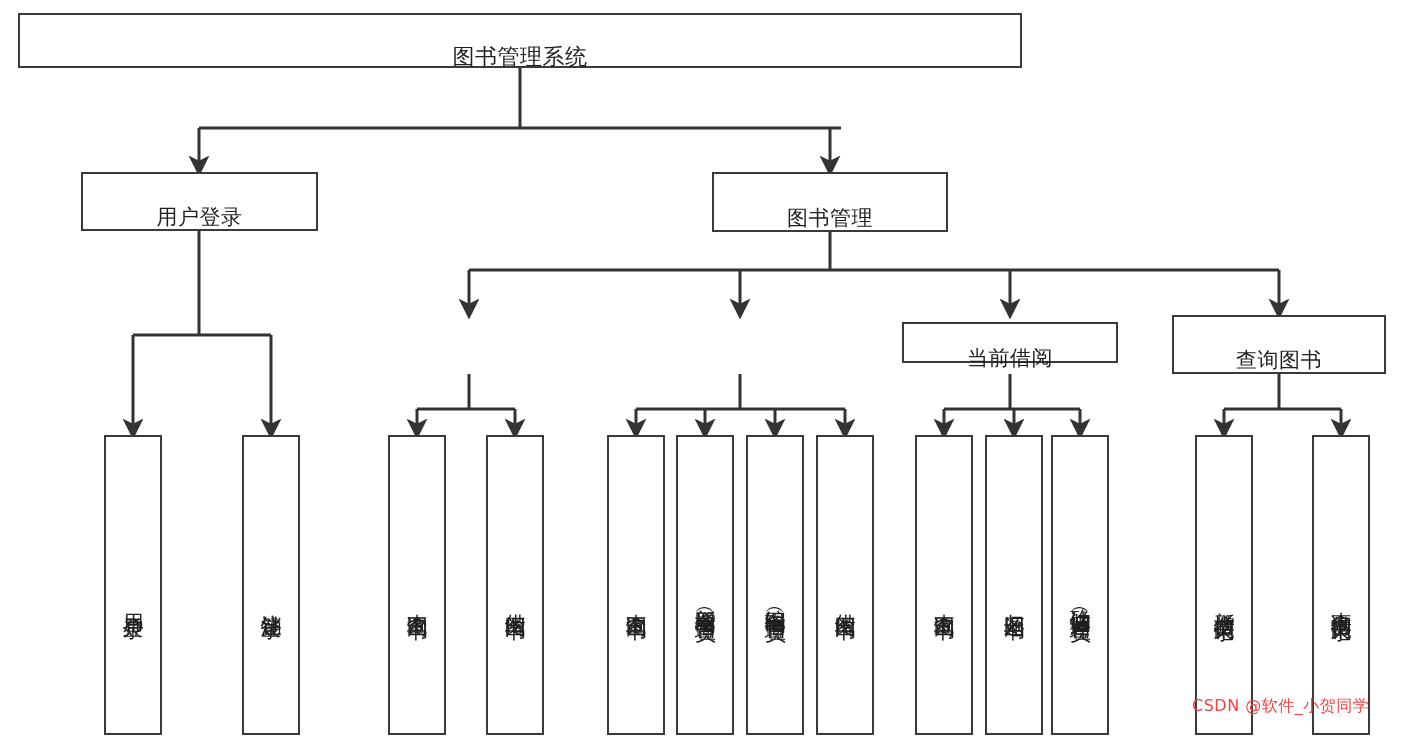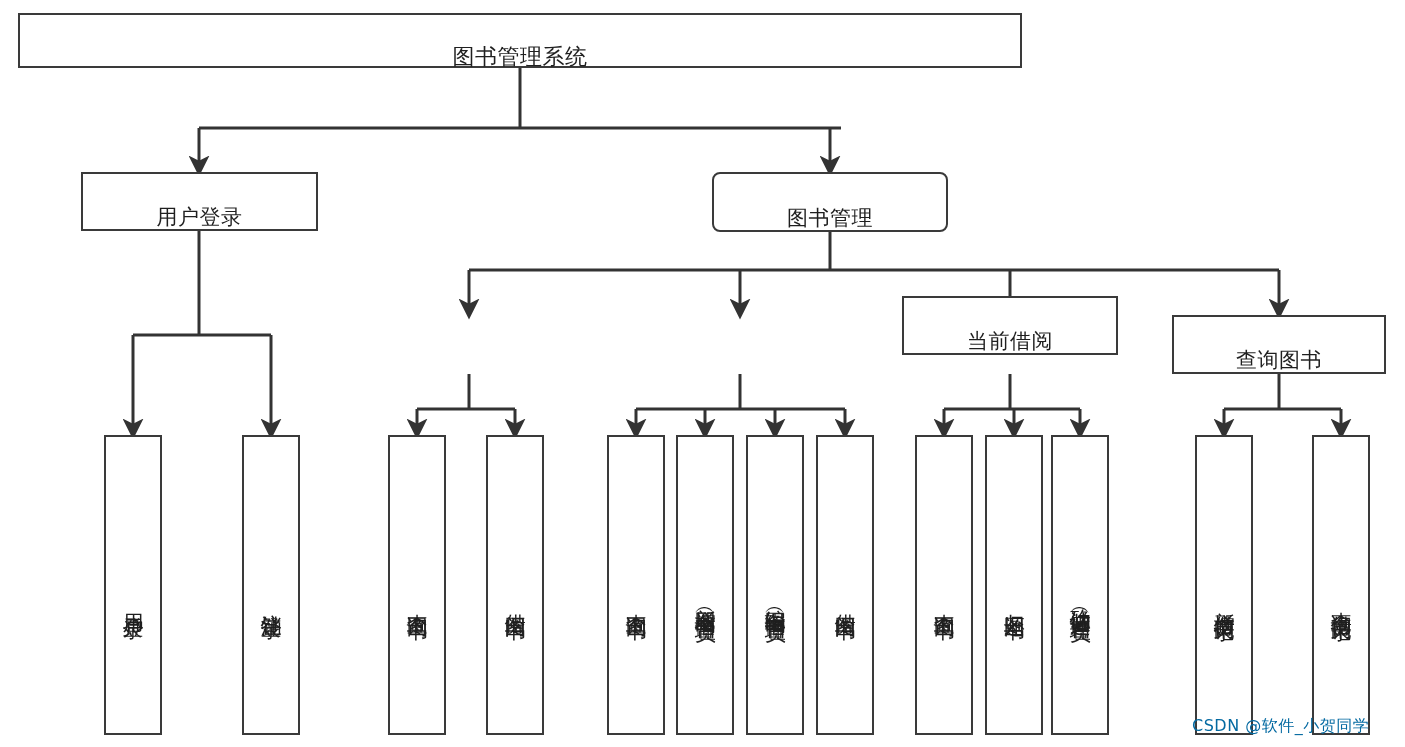--- a/index.html
+++ b/index.html
@@ -58,23 +58,23 @@
     line-height: 1.08;
     letter-spacing: 2px;
     max-height: 100%;
   }
   #root-node .label {
     font-size: 22px;
   }
   #watermark {
     position: absolute;
     left: 1192px;
-    top: 716px;
+    top: 696px;
     font-size: 16px;
-    color: #0369a1;
+    color: #ef4444;
     white-space: nowrap;
     letter-spacing: 0.5px;
     user-select: none;
   }
 </style>
 </head>
 <body>
 
 <div id="diagram-root">
 
@@ -128,25 +128,25 @@
     </g>
   </svg>
 
   <div class="node horiz" id="root-node" style="left:18px; top:13px; width:1004px; height:55px;">
     <span class="label">图书管理系统</span>
   </div>
 
   <div class="node horiz" style="left:81px; top:172px; width:237px; height:59px;">
     <span class="label">用户登录</span>
   </div>
-  <div class="node horiz" style="left:712px; top:172px; width:236px; height:60px;border-radius:8px;">
+  <div class="node horiz" style="left:712px; top:172px; width:236px; height:60px;">
     <span class="label">图书管理</span>
   </div>
 
-  <div class="node horiz" style="left:902px; top:296px; width:216px; height:59px;">
+  <div class="node horiz" style="left:902px; top:322px; width:216px; height:41px;">
     <span class="label">当前借阅</span>
   </div>
   <div class="node horiz" style="left:1172px; top:315px; width:214px; height:59px;">
     <span class="label">查询图书</span>
   </div>
 
   <div class="node vert" style="left:104px; top:435px; width:58px; height:300px;">
     <span class="label">用户登录</span>
   </div>
   <div class="node vert" style="left:242px; top:435px; width:58px; height:300px;">

